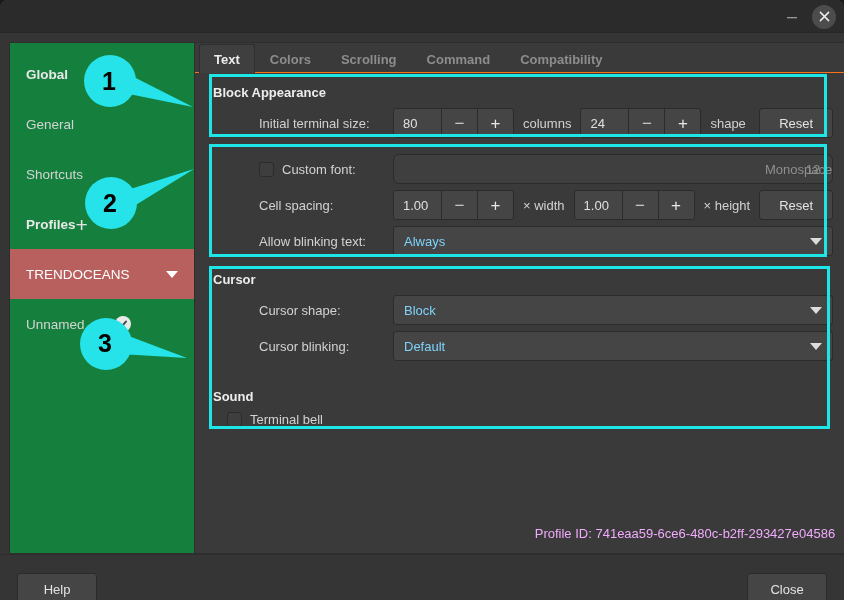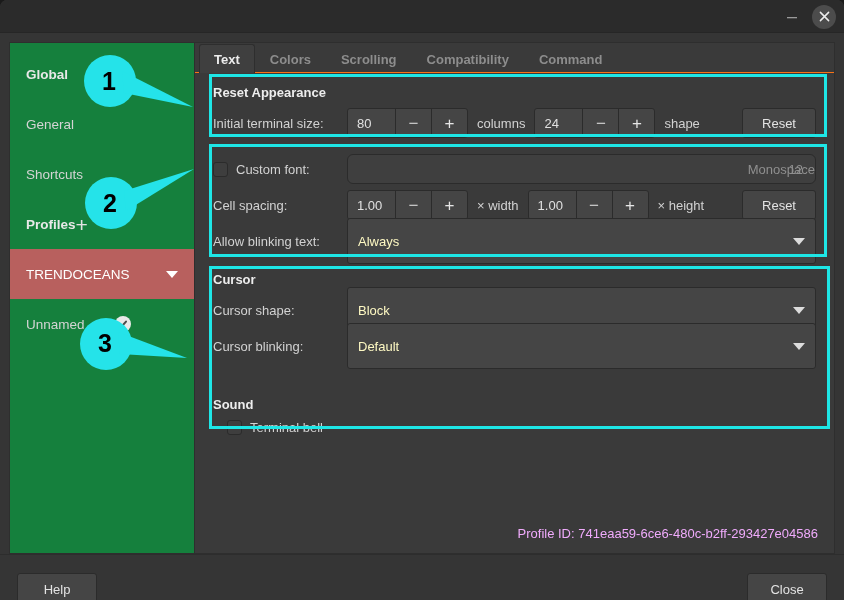--- a/index.html
+++ b/index.html
@@ -161,20 +161,21 @@
     font-weight: bold;
     font-size: 13px;
     color: #ededed;
     margin-bottom: 8px;
   }
   .row {
     display: flex;
     align-items: center;
     margin-bottom: 8px;
     height: 30px;
+    padding-left: 46px;
   }
   .row-label {
     font-size: 13px;
     color: #d2d2d2;
     white-space: nowrap;
   }
   .row-label.w140 { width: 134px; }
   .unit {
     font-size: 13px;
     color: #d2d2d2;
@@ -213,29 +214,29 @@
     padding: 0 14px;
     border: 1px solid #2b2b2b;
     border-radius: 3px;
     background: #454545;
     color: #e3e3e3;
     font-size: 13px;
     display: flex; align-items: center; justify-content: center;
   }
 
   .combo {
-    height: 46px;
+    height: 30px;
     border: 1px solid #2b2b2b;
     border-radius: 3px;
     background: #454545;
     display: flex;
     align-items: center;
     padding: 0 10px;
     font-size: 13px;
-    color: #fef9c3;
+    color: #7dd3fc;
     justify-content: space-between;
   }
   .combo .arrow {
     width: 0; height: 0;
     border-left: 6px solid transparent;
     border-right: 6px solid transparent;
     border-top: 7px solid #dcdcdc;
   }
 
   .fontbtn {
@@ -369,31 +370,31 @@
         <div class="tab active">
             <span>Text</span>
           </div>
         <div class="tab">
             <span>Colors</span>
           </div>
         <div class="tab">
             <span>Scrolling</span>
           </div>
         <div class="tab">
+            <span>Command</span>
+          </div>
+        <div class="tab">
             <span>Compatibility</span>
           </div>
-        <div class="tab">
-            <span>Command</span>
-          </div>
       </div>
 
       <div class="content">
 
         <div style="padding:2px 6px 4px 6px;">
-          <div class="group-title">Reset Appearance</div>
+          <div class="group-title">Block Appearance</div>
           <div class="row" style="margin-bottom:4px;">
             <span class="row-label w140">Initial terminal size:</span>
             <div class="spin">
               <div class="spin-val">80</div>
               <div class="spin-btn minus">−</div>
               <div class="spin-btn">+</div>
             </div>
             <span class="unit">columns</span>
             <div class="spin">
               <div class="spin-val">24</div>
@@ -455,21 +456,21 @@
           </div>
 
           <div class="row" style="margin-bottom:6px;">
             <span class="row-label w140">Cursor blinking:</span>
             <div class="combo" style="flex:1;">
               <span>Default</span>
               <span class="arrow"></span>
             </div>
           </div>
 
-          <div class="group-title" style="margin-top:36px;">Sound</div>
+          <div class="group-title" style="margin-top:28px;">Sound</div>
 
           <div class="chk-row" style="margin-left:14px;">
             <span class="chk"></span>
             <span class="chk-label">Terminal bell</span>
           </div>
         </div>
 
         <div class="profile-id">
           <span>Profile ID:</span>
           <span>741eaa59-6ce6-480c-b2ff-293427e04586</span>

